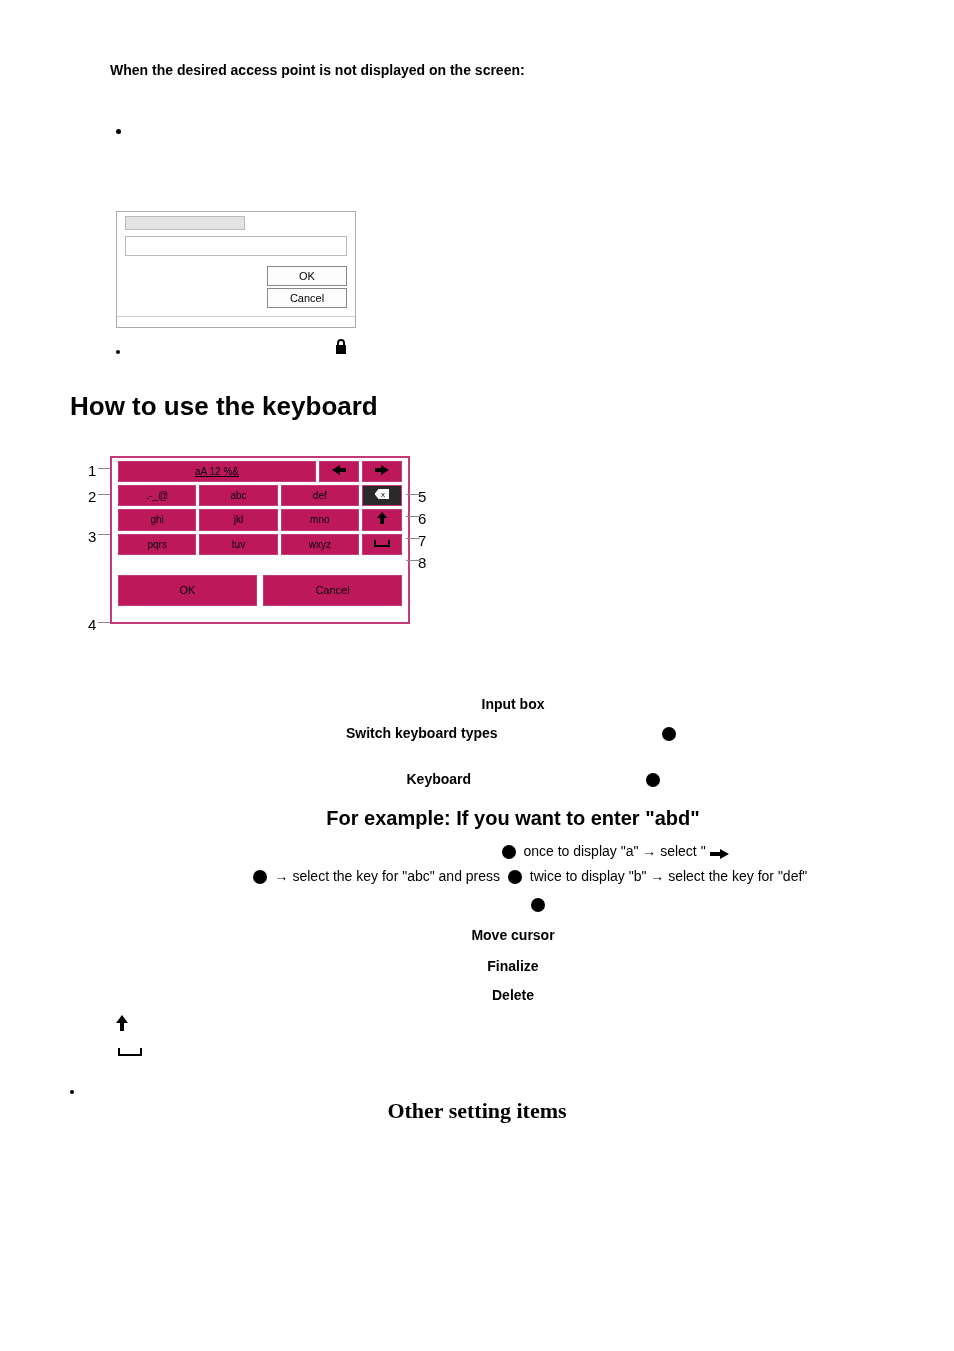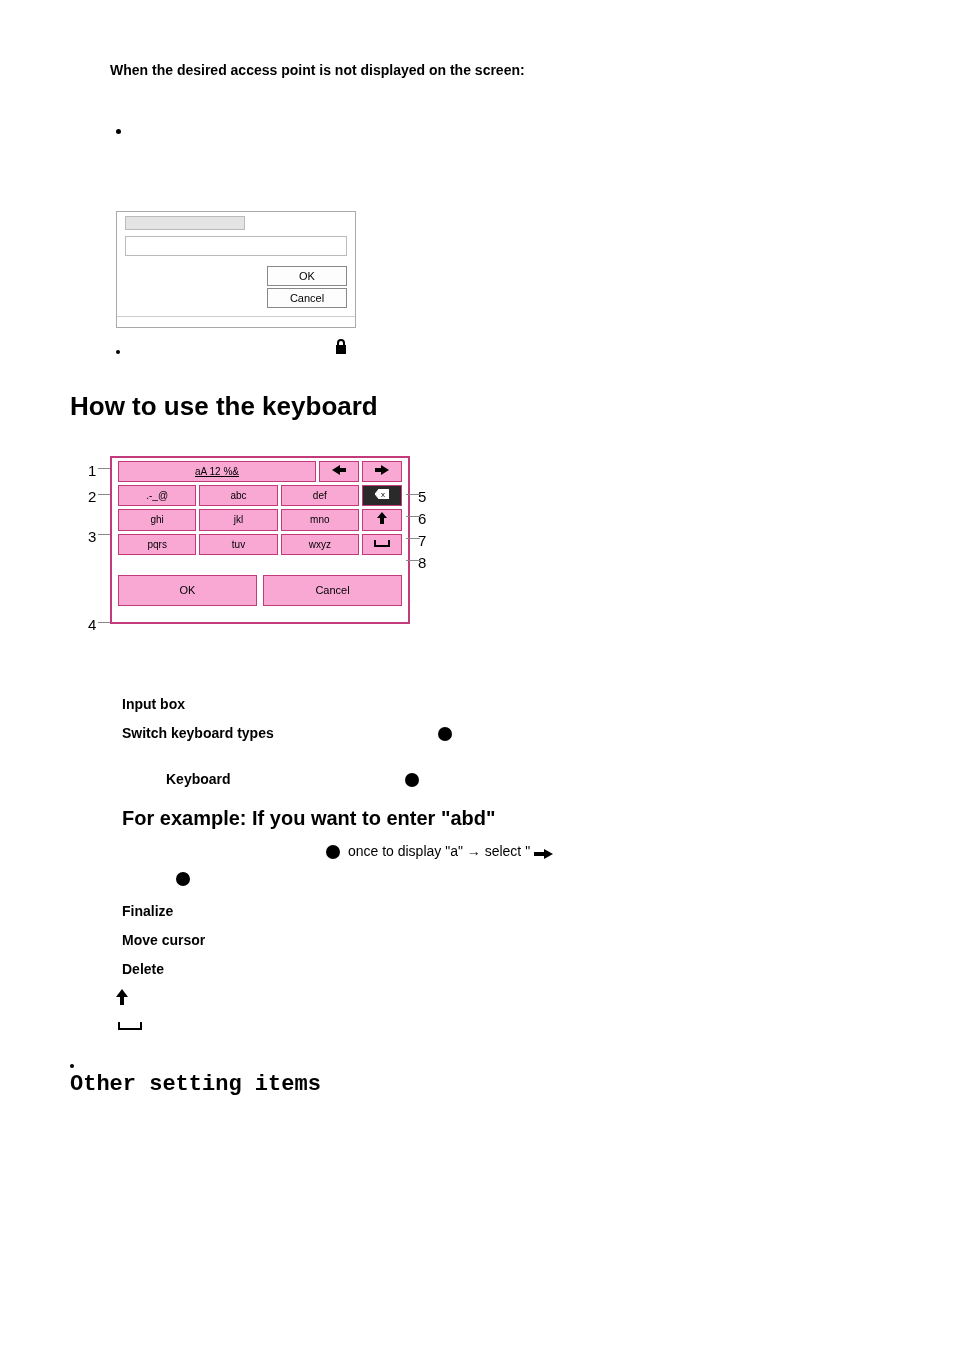--- a/index.html
+++ b/index.html
@@ -78,30 +78,30 @@
     position:absolute; left: 30px; top: 0; width: 300px; border: 2px solid #c33a7a;
     padding-bottom: 10px;
   }
   .kb-textfield {
     margin: 6px; border: 2px solid #c33a7a; padding: 2px 4px; font-size: 11px;
     background:#fff;
   }
   .kb-row { display:flex; gap:3px; padding: 0 6px; margin-top: 3px;}
   .kb-key {
     border: 1px solid #c33a7a; flex: 1; text-align:center; font-size: 10px;
-    padding: 2px 0; background:#f9a8d4; min-width:40px; min-height:18px;
+    padding: 2px 0; background:#be185d; min-width:40px; min-height:18px;
   }
   .kb-key.narrow { min-width:32px; flex:0 0 40px;}
   .kb-key.dark { background:#2a2a2a; color:#fff; }
   .kb-key.big { flex:1; padding: 6px 0;}
   .kb-okcancel { display:flex; gap:6px; margin: 20px 6px 6px 6px;}
   .kb-okcancel .kb-key { flex:1; padding:6px 0; font-size:11px;}
   .tick-line { position:absolute; background:#888; height:1px; width:14px;}
 
-  .def-list { margin-left: 52px; margin-top: 28px; }
+  .def-list { margin-left: 72px; margin-top: 28px; text-align: center; }
   .def-term {
     font-weight:900; font-family: Arial Black, Arial, sans-serif; font-size: 14px;
     margin-top: 8px;
   }
   .sub-big {
     font-weight:900; font-family: Arial Black, Arial, sans-serif; font-size: 20px;
     margin-top: 12px; margin-bottom: 6px;
   }
   .flow-text { font-size: 14px; line-height: 1.8; margin-left: 0;}
   .inline-circle {
@@ -113,21 +113,21 @@
   .arrow-right-combo .tri{width:0;height:0;border-top:5px solid transparent;border-bottom:5px solid transparent;border-left:9px solid #000;}
 
   .up-arrow-icon { font-size: 18px; margin-left: 46px; margin-top:6px;}
   .space-icon {
     display:inline-block; border:2px solid #000;
     border-top:none; width:24px; height:8px; margin-left: 48px; margin-top: 6px;
   }
   .outer-bullet{ display:flex; margin-top:18px;}
   .outer-bullet .bullet-dot{ margin-top:9px; margin-left:0; margin-right:14px;}
   .other-title{
-    font-weight:900; font-family: Liberation Mono, monospace; font-size:22px;
+    font-weight:900; font-family: Liberation Serif, serif; font-size:22px;text-align:center;
   }
 </style>
 </head>
 <body>
 
 <div class="bold-heading indent1" style="font-size:14px;">When the desired access point is not displayed on the screen:</div>
 
 <div class="bullet-row">
   <div class="bullet-dot"></div>
   <div style="min-height:60px;"></div>
@@ -253,27 +253,33 @@
 
   <div class="flow-text">
     <div style="margin-left:200px;">
       <span class="inline-circle"></span>
       <span> once to display "a" → select " </span>
       <span class="arrow-right-combo">
           <span class="bar"></span>
           <span class="tri"></span>
         </span>
     </div>
+    <div style="margin-left:30px;">
+      <span class="inline-circle"></span>
+      <span> → select the key for "abc" and press </span>
+      <span class="inline-circle"></span>
+      <span> twice to display "b" → select the key for "def"</span>
+    </div>
     <div style="margin-left:50px; margin-top:2px;">
       <span class="inline-circle"></span>
     </div>
   </div>
 
+  <div class="def-term">Move cursor</div>
   <div class="def-term" style="margin-top:10px;">Finalize</div>
-  <div class="def-term">Move cursor</div>
   <div class="def-term">Delete</div>
 </div>
 
 <div class="up-arrow-icon">
   <svg width="12" height="16">
       <polygon points="6,0 12,8 8,8 8,16 4,16 4,8 0,8" fill="#000"></polygon>
     </svg>
 </div>
 <div><span class="space-icon"></span></div>
 

